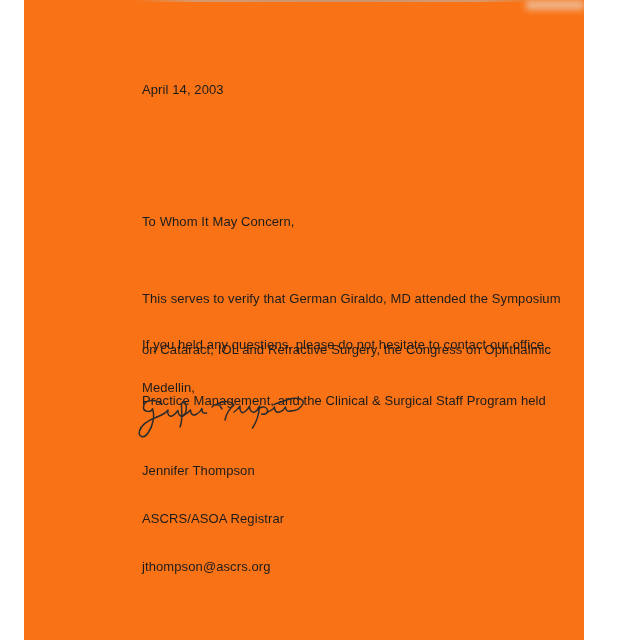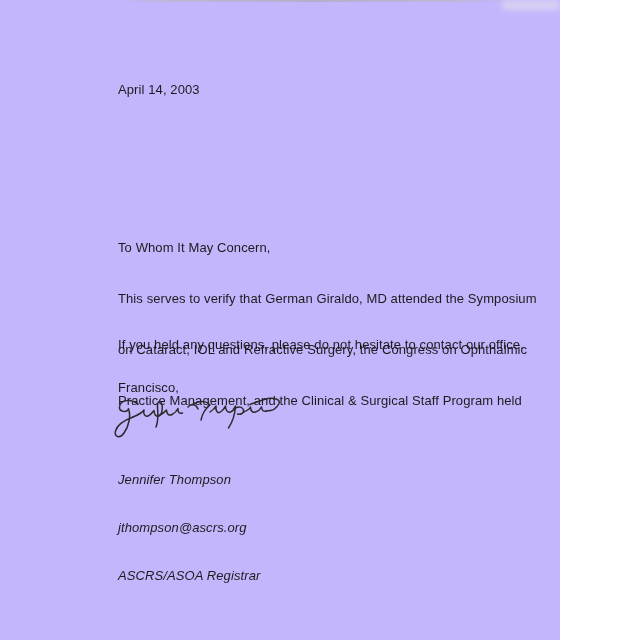--- a/index.html
+++ b/index.html
@@ -4,24 +4,25 @@
 <style>
   html, body {
     margin: 0;
     padding: 0;
     background: #ffffff;
   }
   .page {
     position: relative;
     width: 560px;
     height: 640px;
-    background: #c4b5fd;
+    background: #f97316;
     overflow: hidden;
     font-family: "Liberation Sans", sans-serif;
     color: #1c1c1c;
+    margin-left: 24px;
   }
   .scan-line-top {
     position: absolute;
     top: 0;
     left: 112px;
     width: 400px;
     height: 2px;
     background: linear-gradient(90deg, rgba(200,200,200,0) 0%, rgba(185,185,185,0.55) 15%, rgba(170,170,170,0.6) 50%, rgba(185,185,185,0.55) 85%, rgba(200,200,200,0) 100%);
   }
   .scan-smudge-tr {
@@ -38,25 +39,25 @@
     position: absolute;
     left: 118px;
     font-size: 13px;
     line-height: 16px;
     letter-spacing: 0.1px;
     white-space: pre;
     color: #1c1c1c;
   }
   .date-line       { top: 82px; }
   .recipient-block { top: 128px; }
-  .salutation      { top: 240px; }
+  .salutation      { top: 214px; }
   .body-para-1     { top: 256px; line-height: 17px; }
   .body-para-2     { top: 337px; }
   .closing         { top: 380px; }
-  .sig-block       { top: 440px; font-style: italic; }
+  .sig-block       { top: 431px; }
   .signature-wrap {
     position: absolute;
     top: 396px;
     left: 110px;
     width: 190px;
     height: 46px;
   }
   .signature-wrap svg { display: block; }
 </style>
 </head>
@@ -73,21 +74,21 @@
   <div class="txt salutation">To Whom It May Concern,</div>
 
   <div class="txt body-para-1">
     <div>This serves to verify that German Giraldo, MD attended the Symposium</div>
     <div>on Cataract, IOL and Refractive Surgery, the Congress on Ophthalmic</div>
     <div>Practice Management, and the Clinical &amp; Surgical Staff Program held</div>
   </div>
 
   <div class="txt body-para-2">If you held any questions, please do not hesitate to contact our office.</div>
 
-  <div class="txt closing">Francisco,</div>
+  <div class="txt closing">Medellin,</div>
 
   <div class="signature-wrap">
     <svg width="190" height="46" viewBox="0 0 190 46" xmlns="http://www.w3.org/2000/svg" fill="none" stroke="#2b2b2b" stroke-width="1.5" stroke-linecap="round" stroke-linejoin="round">
 
       <path d="M28,8 C21,2 10,4 9.5,11 C9,16 17,17 18.5,13"></path>
       <path d="M18.5,13 C21,20 19,30 14,37 C10,43 4,41 5.5,35 C7,29 15,24 23,21"></path>
 
       <path d="M23,21 C28,19 32,17 34,14 C33,18 35,21 38,20 C41,19 42.5,16 44,14.5 C44,18 46,21 49,20 C52,19 53.5,11 51.5,7 C49.5,3.5 47,6.5 47.5,11 C48,17 48.5,25 46,31"></path>
       <path d="M49.5,19 C52.5,18 54.5,16.5 56.5,14 C56.5,18 59,20 62,18.5 C65,17 67,14.5 68,12.5 C67.5,16 69.5,18 72.5,17"></path>
 
@@ -97,17 +98,17 @@
       <path d="M100,16 C103,14 105,12 106,10 C105.5,15 107.5,18 110.5,16 C113.5,14 114.5,12 115.5,10 C115.5,14 117.5,17 120.5,16 C123.5,15 124.5,12 125.5,10 C125,18 122.5,26 118.5,32"></path>
       <path d="M125.5,12 C129.5,10 132.5,11 133.5,14 C134.5,17 130.5,19 127.5,18"></path>
       <path d="M133.5,16 C136.5,15 139.5,13 140.5,11 C140.5,15 142.5,17 145.5,16 C148.5,15 150.5,13 151.5,11 C151.5,14 153.5,16 156.5,15"></path>
 
       <path d="M156.5,15 C162,15 167,12 169,7.5 C170.8,3 163,0.5 154,3.5 C148,5.5 143,7.5 140,8.5"></path>
     </svg>
   </div>
 
   <div class="txt sig-block">
     <div>Jennifer Thompson</div>
+    <div>ASCRS/ASOA Registrar</div>
     <div>jthompson@ascrs.org</div>
-    <div>ASCRS/ASOA Registrar</div>
   </div>
 
 </div>
 
 </body></html>

